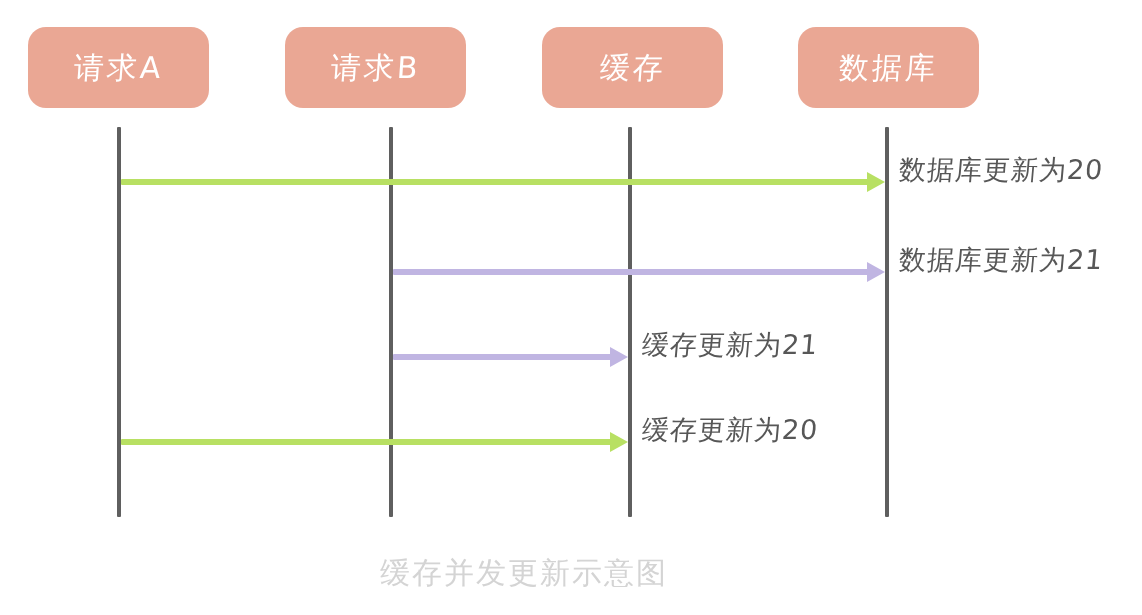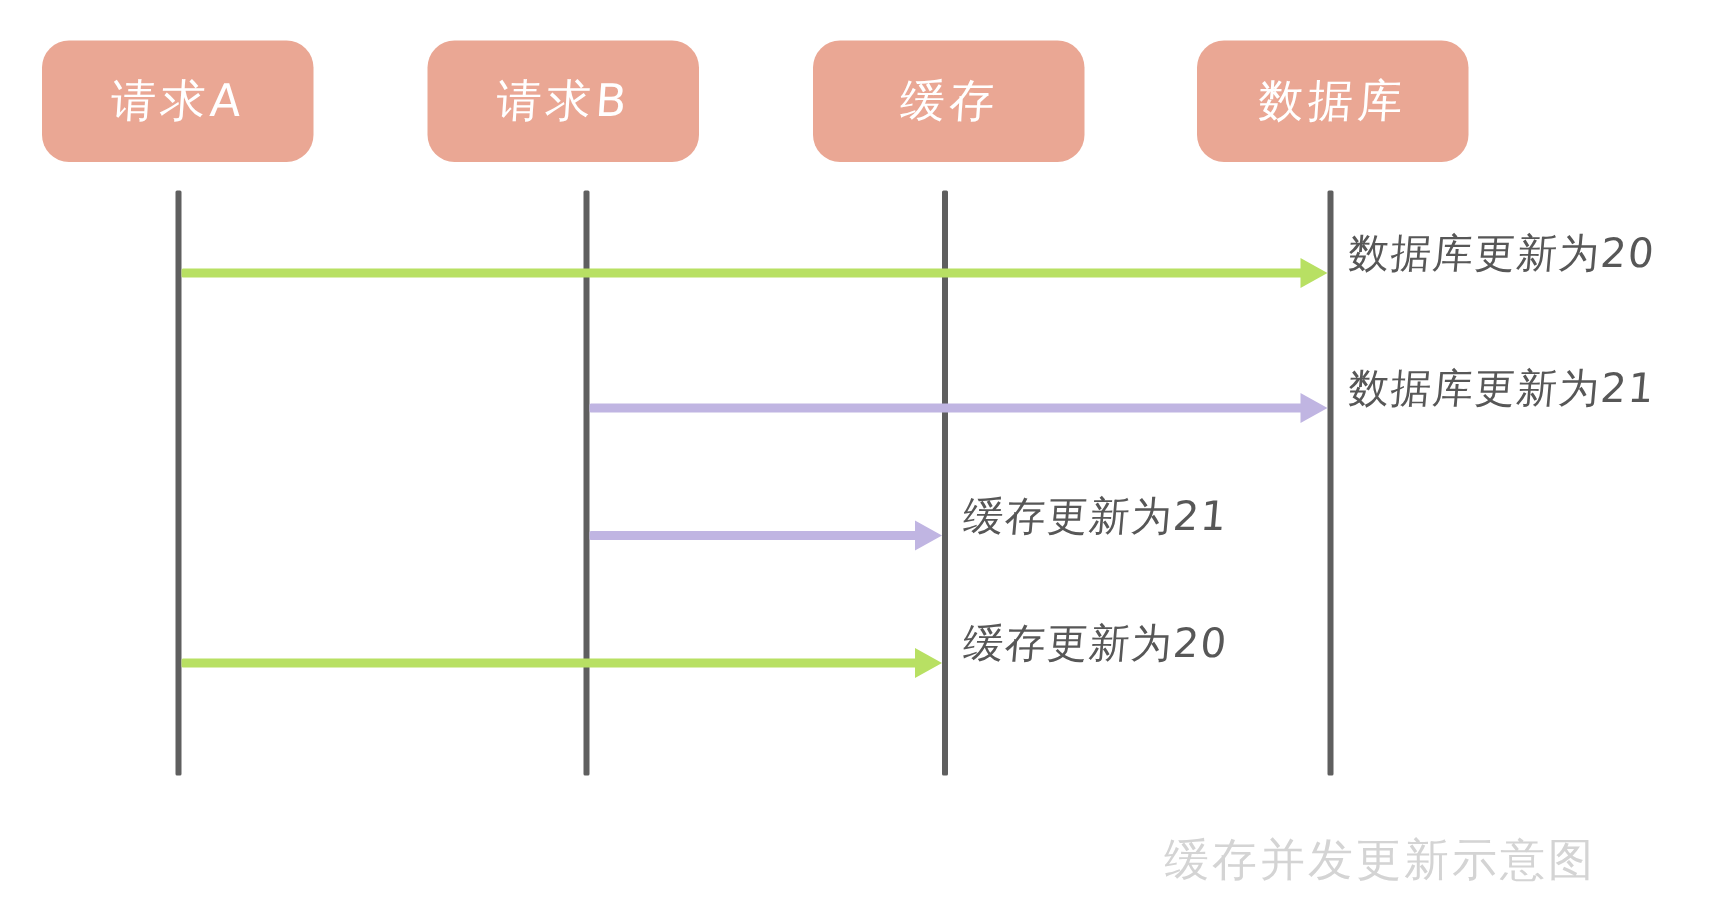--- a/index.html
+++ b/index.html
@@ -76,27 +76,26 @@
     letter-spacing: 1px;
     line-height: 1;
     font-family: "DejaVu Sans", "Liberation Sans", sans-serif;
     transform: skewX(-5deg);
   }
   
   #caption {
     position: absolute;
     left: 0;
     width: 1048px;
-    text-align: right;
+    text-align: center;
     color: #d4d4d4;
     font-size: 30px;
     letter-spacing: 2px;
     font-family: "DejaVu Sans", "Liberation Sans", sans-serif;
     white-space: nowrap;
-    padding-left: 16px;
   }
 </style>
 </head>
 <body>
 
 <div id="diagram">
 
   <div class="participant" id="participant-request-a" style="left: 28px; top: 27px; width: 181px; height: 81px; background: rgb(234, 167, 148);">
     <span class="participant-label">请求A</span>
   </div>

